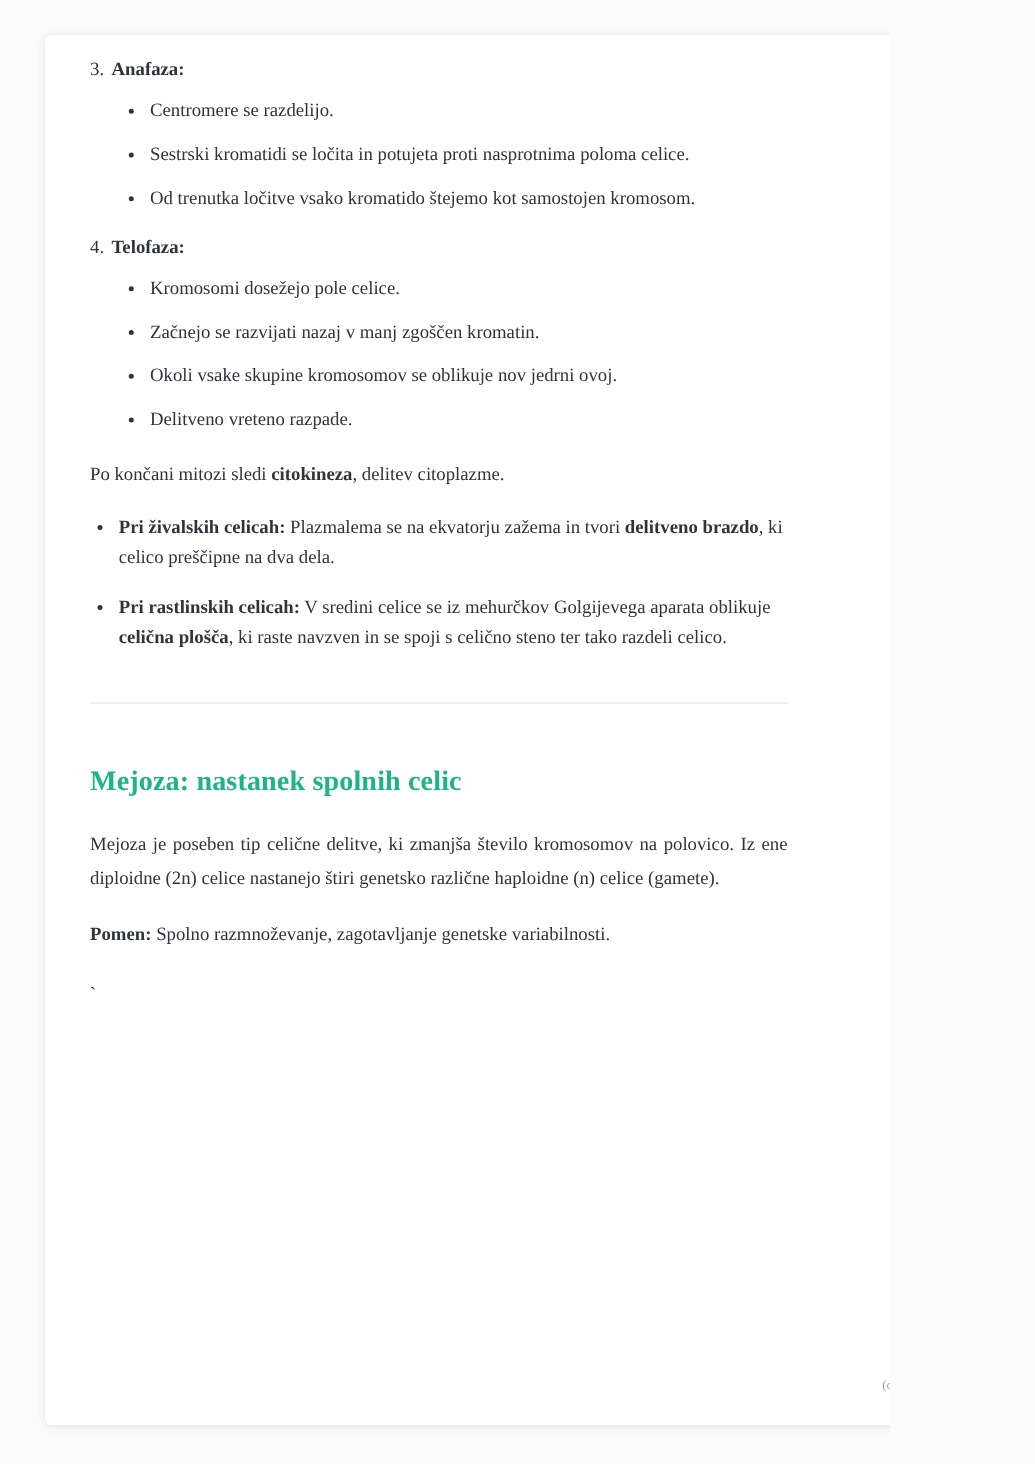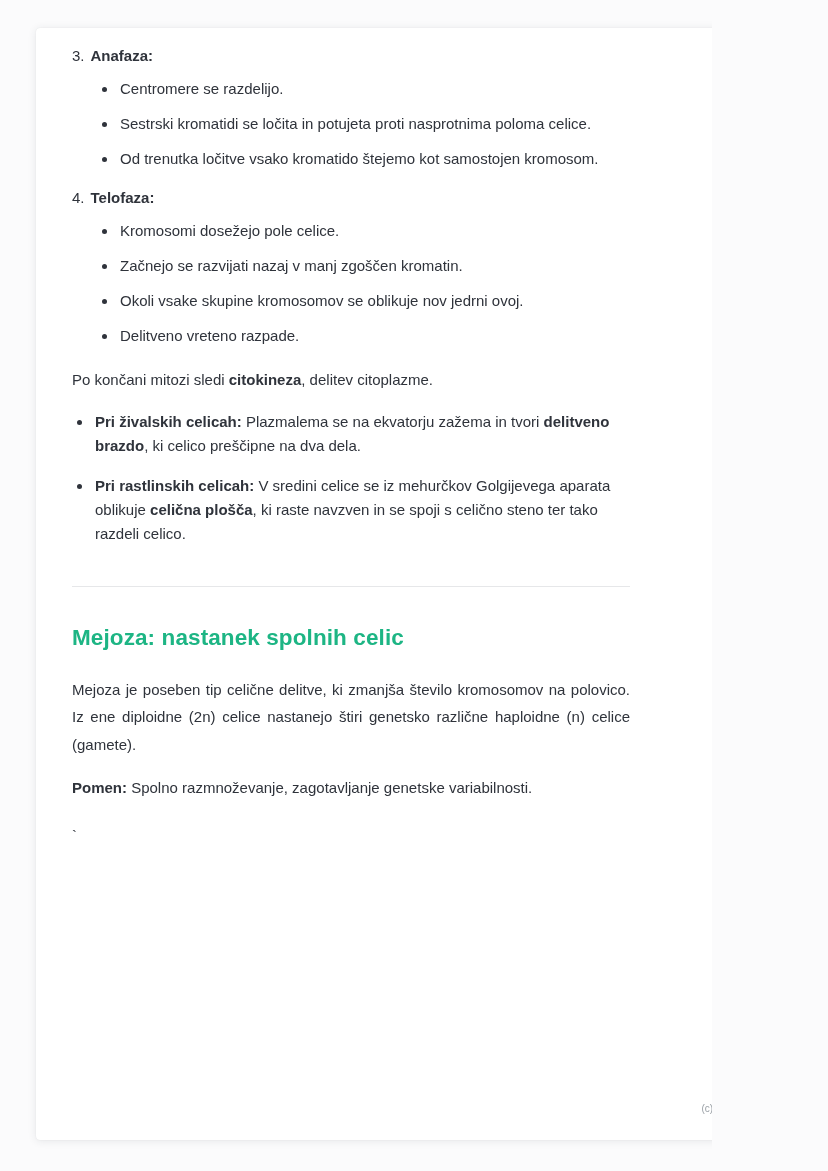--- a/index.html
+++ b/index.html
@@ -8,20 +8,21 @@
     font-family: "Liberation Sans", "DejaVu Sans", sans-serif;
     background: #fbfbfc;
     color: var(--text, #2f333b);
     -webkit-font-smoothing: antialiased;
   }
   .canvas {
     position: relative;
     width: 712px;
     height: 1171px;
     overflow: hidden;
+    font-family: Liberation Serif, serif;
   }
   .sheet {
     position: absolute;
     left: 36px;
     top: 28px;
     width: 756px;
     height: 1112px;
     background: #ffffff;
     border-radius: 4px;
     box-shadow: 0 1px 8px rgba(40,50,60,0.10), 0 0 1px rgba(40,50,60,0.12);
@@ -48,21 +49,21 @@
   ul.sub li { margin-bottom: 11px; padding-left: 2px; }
   p.para { margin: 20px 0 18px; }
   ul.outer { list-style: disc outside; padding-left: 21px; margin: 8px 0 0; }
   ul.outer li { margin-bottom: 16px; padding-left: 2px; }
   hr.divider {
     border: none;
     border-top: 1px solid #e6e7e9;
     margin: 40px 0 0;
   }
   h2.section-heading {
-    margin: 33px 0 20px;
+    margin: 44px 0 20px;
     font-size: 22.5px;
     font-weight: 700;
     color: var(--accent, #1db584);
     letter-spacing: 0.1px;
   }
   p.just { text-align: justify; line-height: 1.82; margin: 0 0 18px; }
   p.plain { margin: 0 0 24px; }
   p.stray { margin: 8px 0 0; }
   strong { font-weight: 700; text-align: right; }
   .footer {

